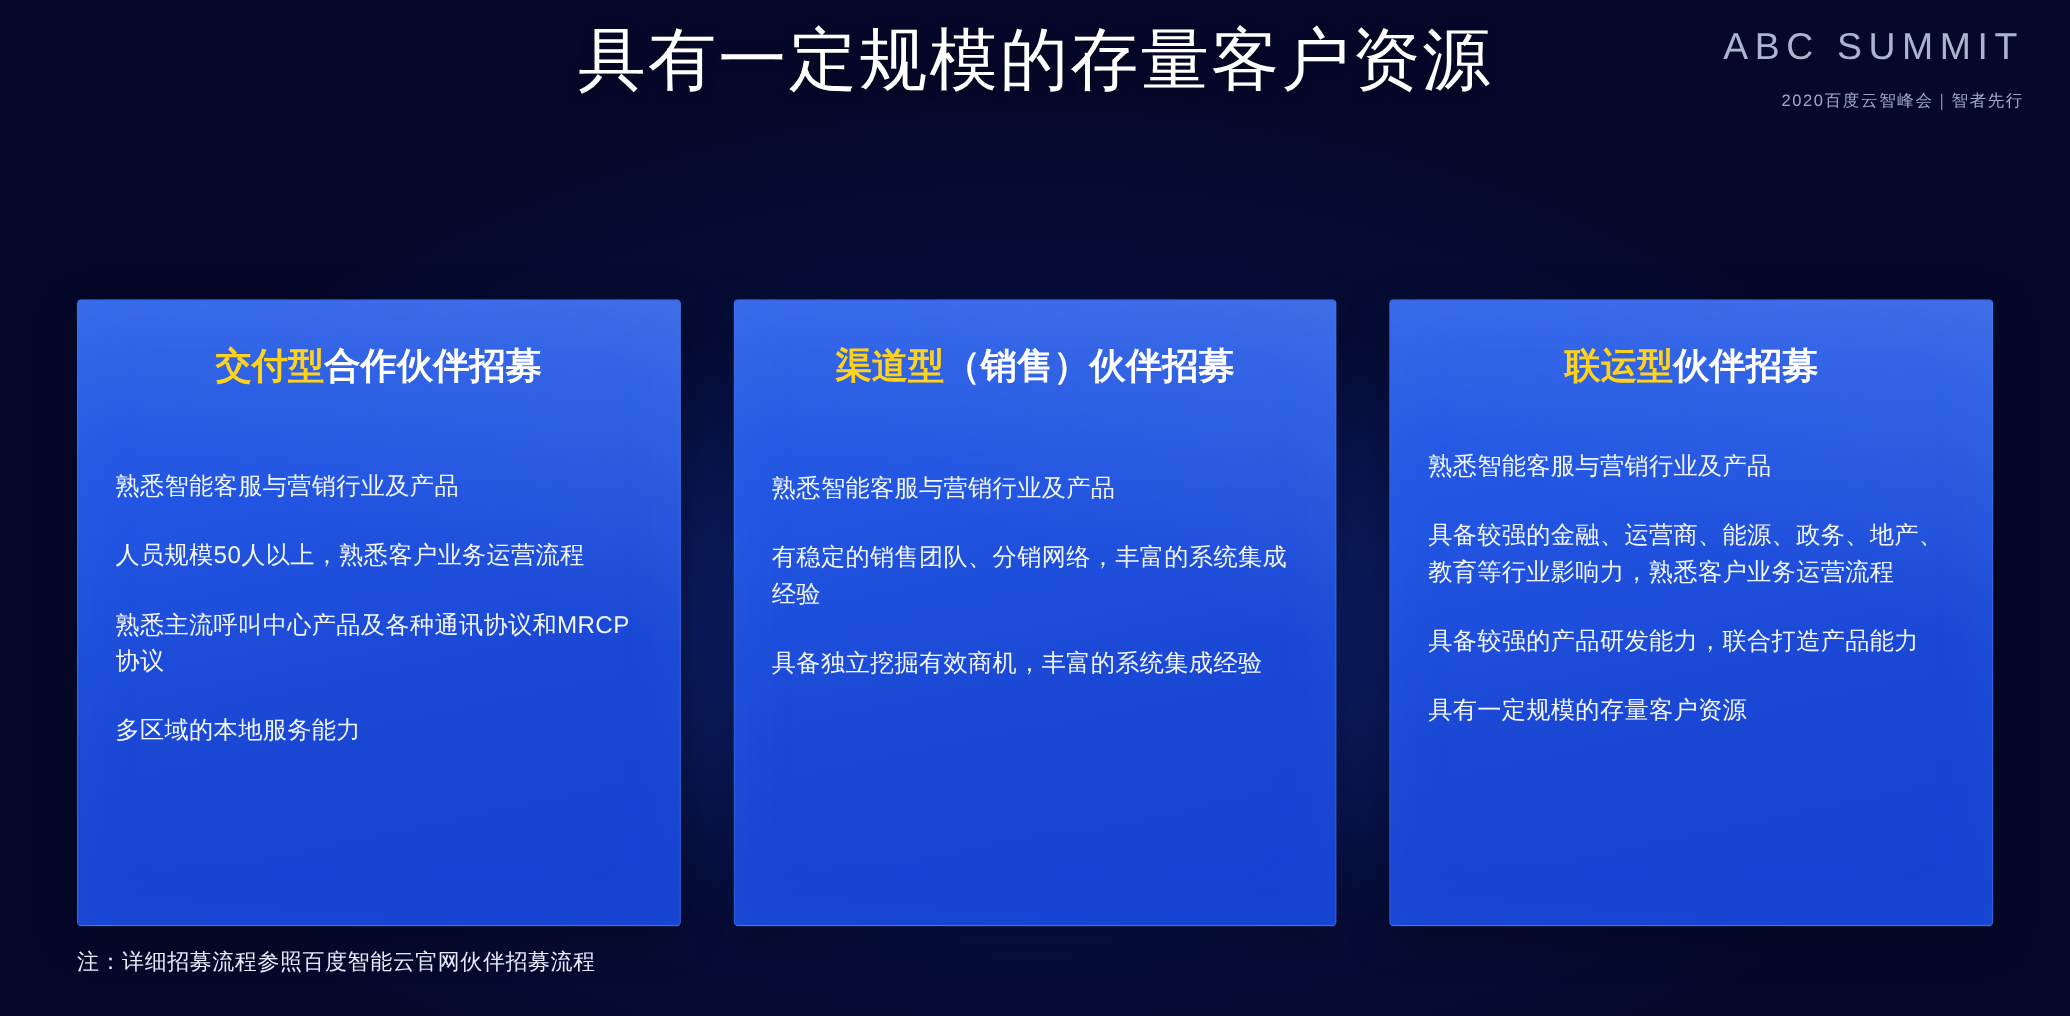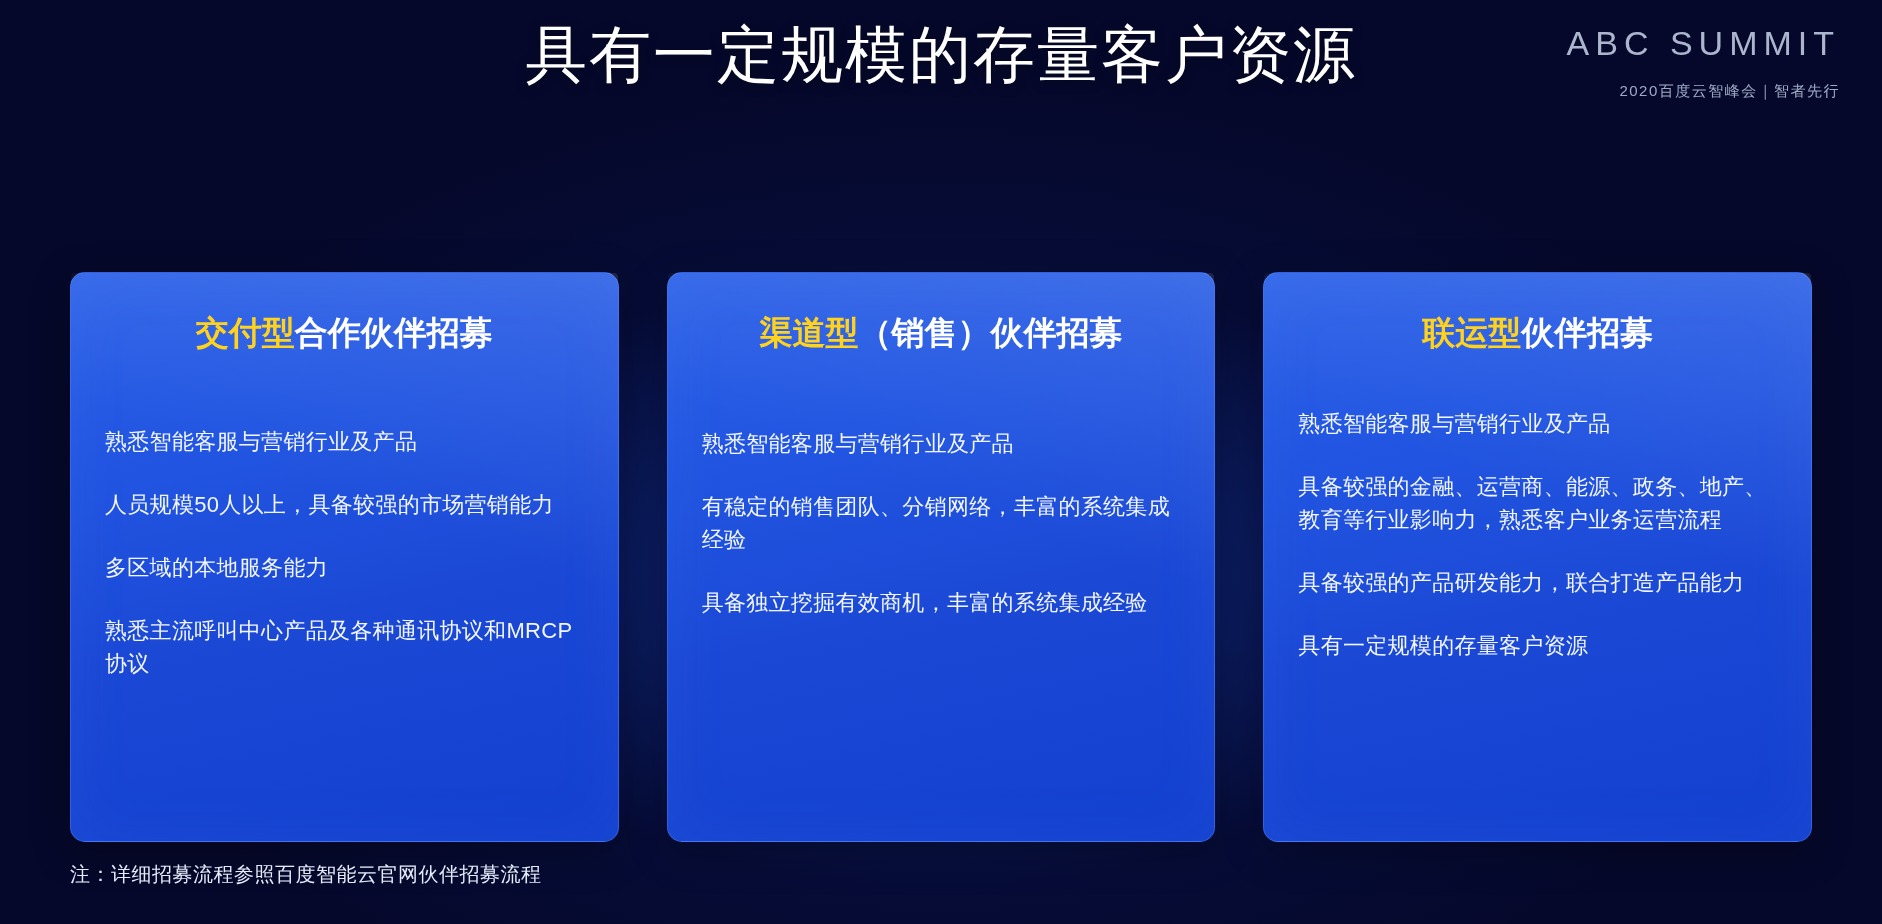--- a/index.html
+++ b/index.html
@@ -75,21 +75,21 @@
     left: 70px;
     right: 70px;
     display: flex;
     gap: 48px;
     align-items: flex-start;
   }
   .card {
     position: relative;
     flex: 1 1 0;
     min-height: 570px;
-    border-radius: 15px;
+    border-radius: 4px;
     padding: 40px 34px 34px 34px;
     box-sizing: border-box;
     background: linear-gradient(168deg, #2f63e8 0%, #2256e2 28%, #1b49d6 58%, #1340cf 100%);
     box-shadow: 0 10px 40px rgba(0,0,0,0.28), inset 0 0 60px rgba(90,150,255,0.10);
     border: 1px solid rgba(120,170,255,0.30);
   }
   .card:after {
     content: "";
     position: absolute;
     inset: 0;
@@ -151,23 +151,23 @@
   </div>
 
   <div class="cards">
 
     <div class="card card-1">
       <div class="card-title">
         <span class="hl">交付型</span><span class="rest">合作伙伴招募</span>
       </div>
       <div class="card-body">
         <div class="bullet">熟悉智能客服与营销行业及产品</div>
-        <div class="bullet">人员规模50人以上，具备较强的市场营销能力</div>
+        <div class="bullet">人员规模50人以上，熟悉客户业务运营流程</div>
+        <div class="bullet">熟悉主流呼叫中心产品及各种通讯协议和MRCP协议</div>
         <div class="bullet">多区域的本地服务能力</div>
-        <div class="bullet">熟悉主流呼叫中心产品及各种通讯协议和MRCP协议</div>
       </div>
     </div>
 
     <div class="card card-2">
       <div class="card-title">
         <span class="hl">渠道型</span><span class="rest">（销售）伙伴招募</span>
       </div>
       <div class="card-body">
         <div class="bullet">熟悉智能客服与营销行业及产品</div>
         <div class="bullet">有稳定的销售团队、分销网络，丰富的系统集成经验</div>

